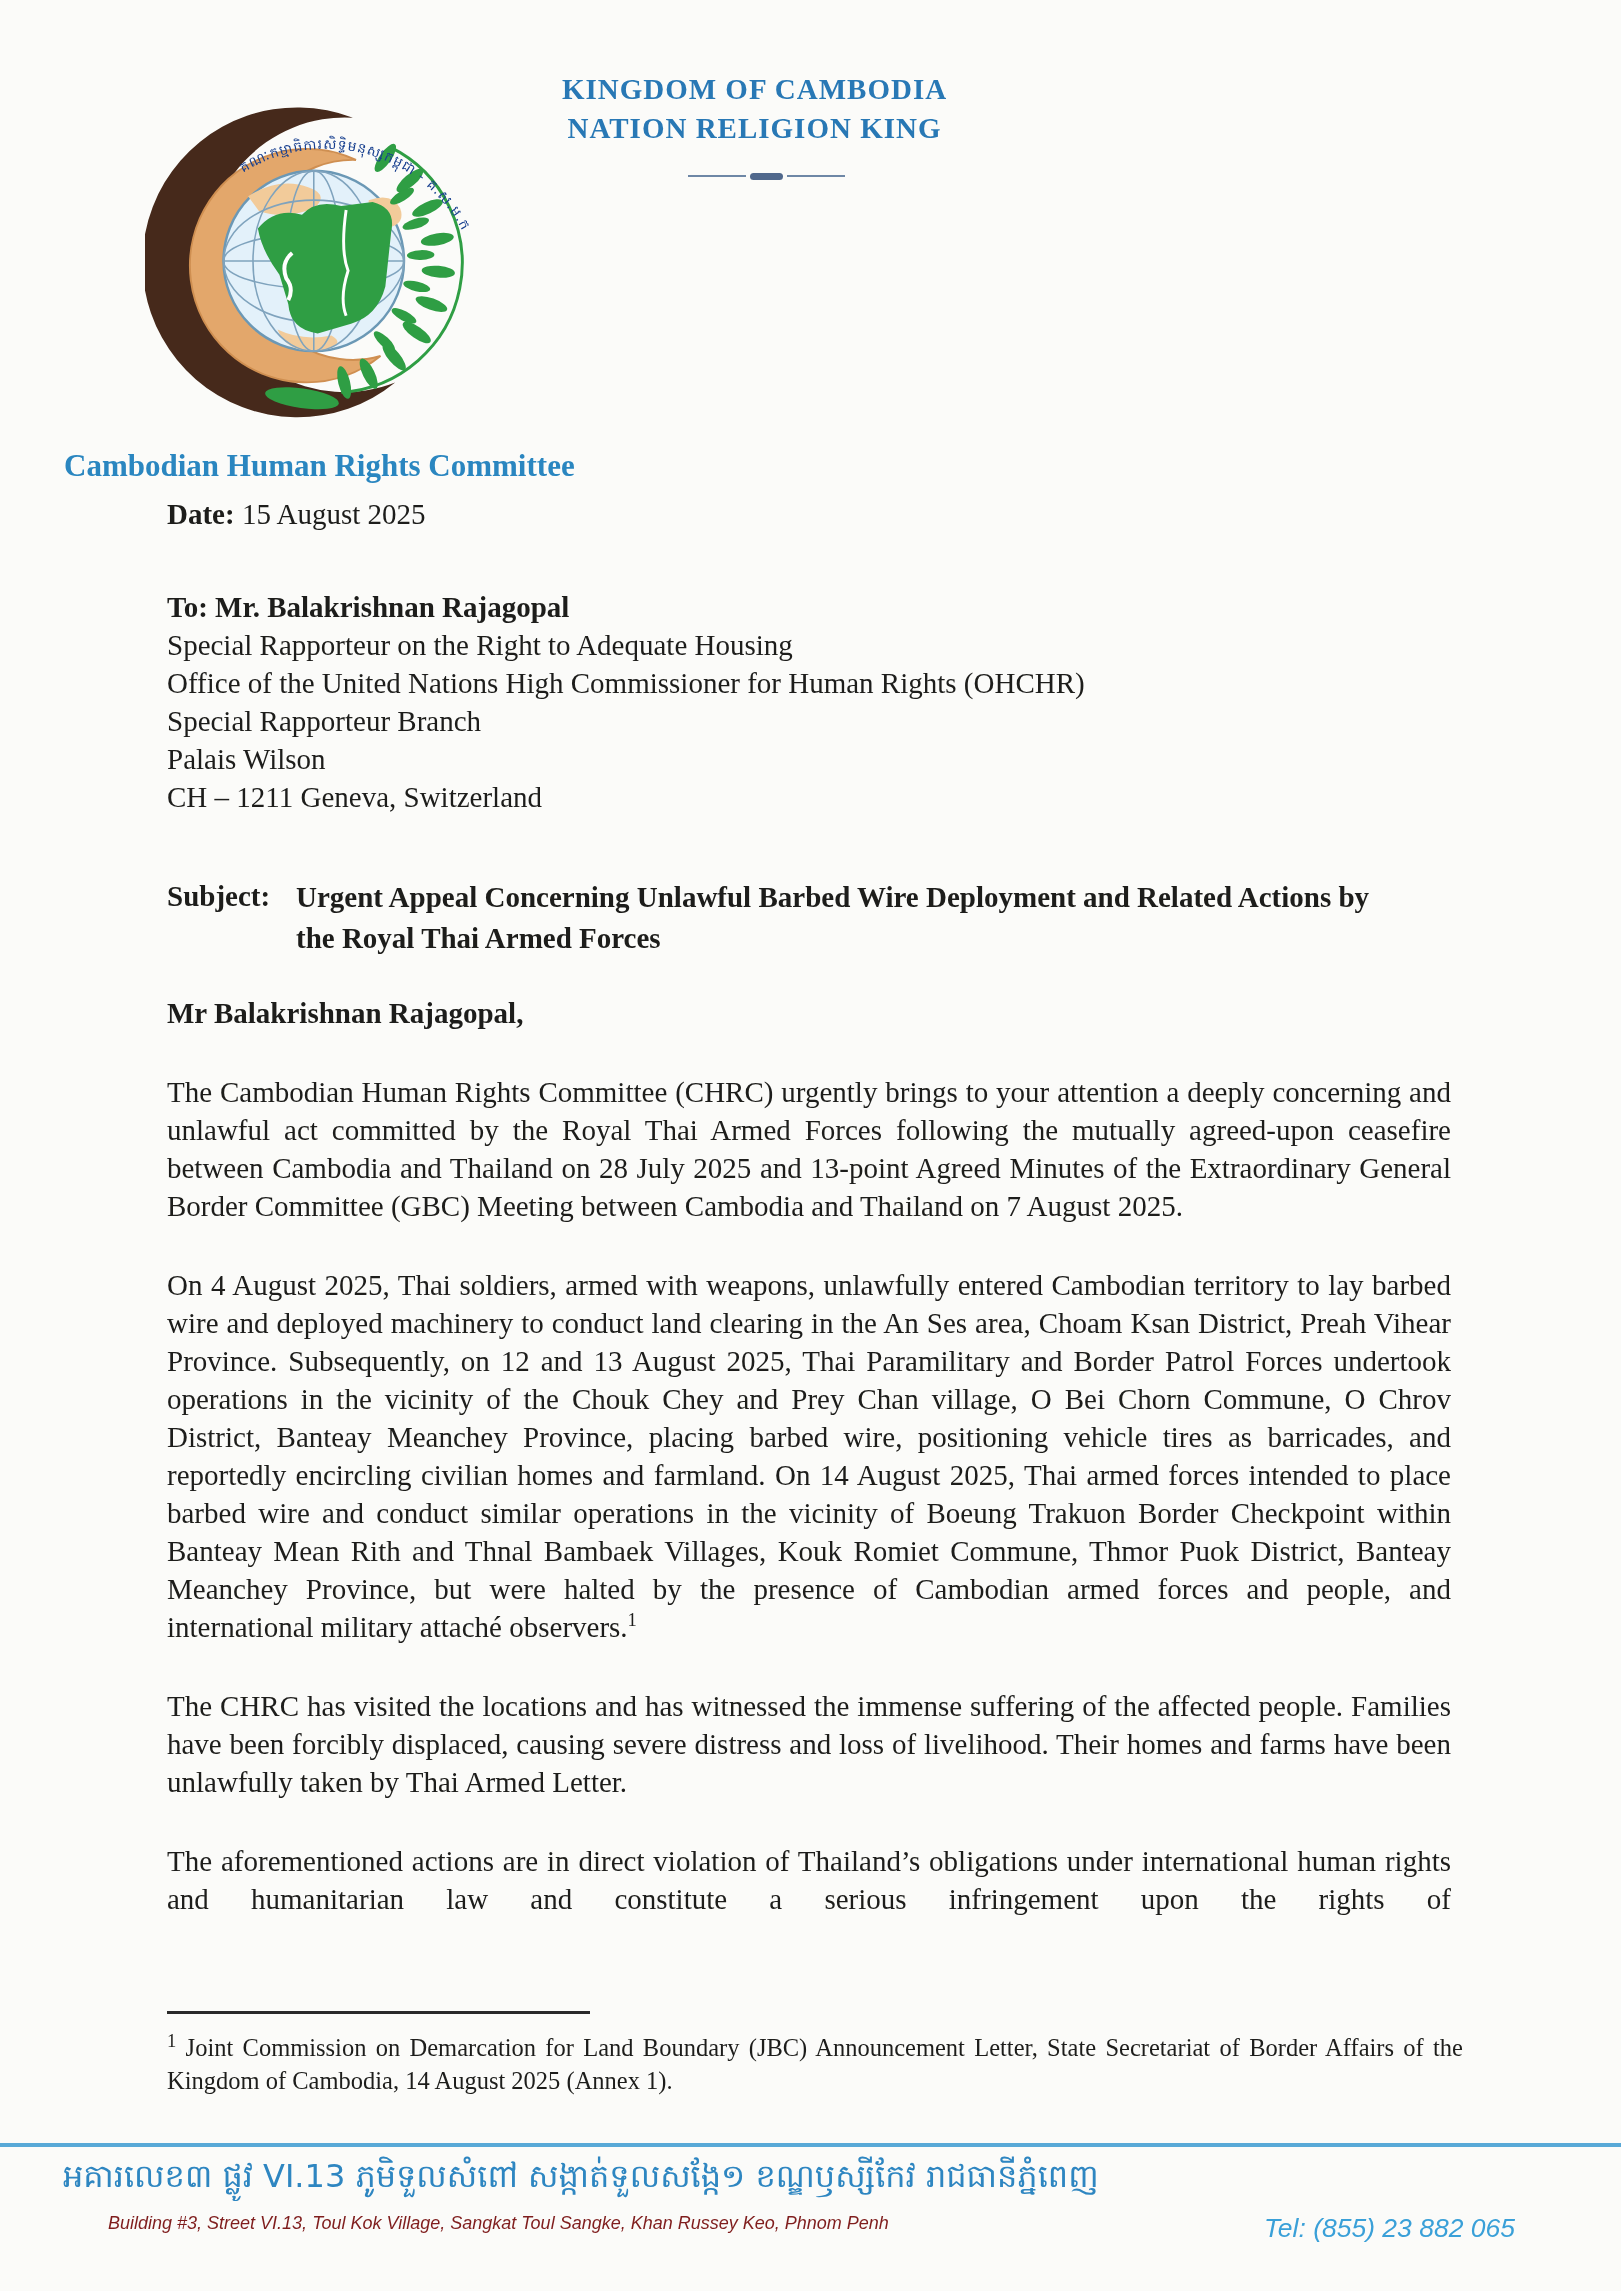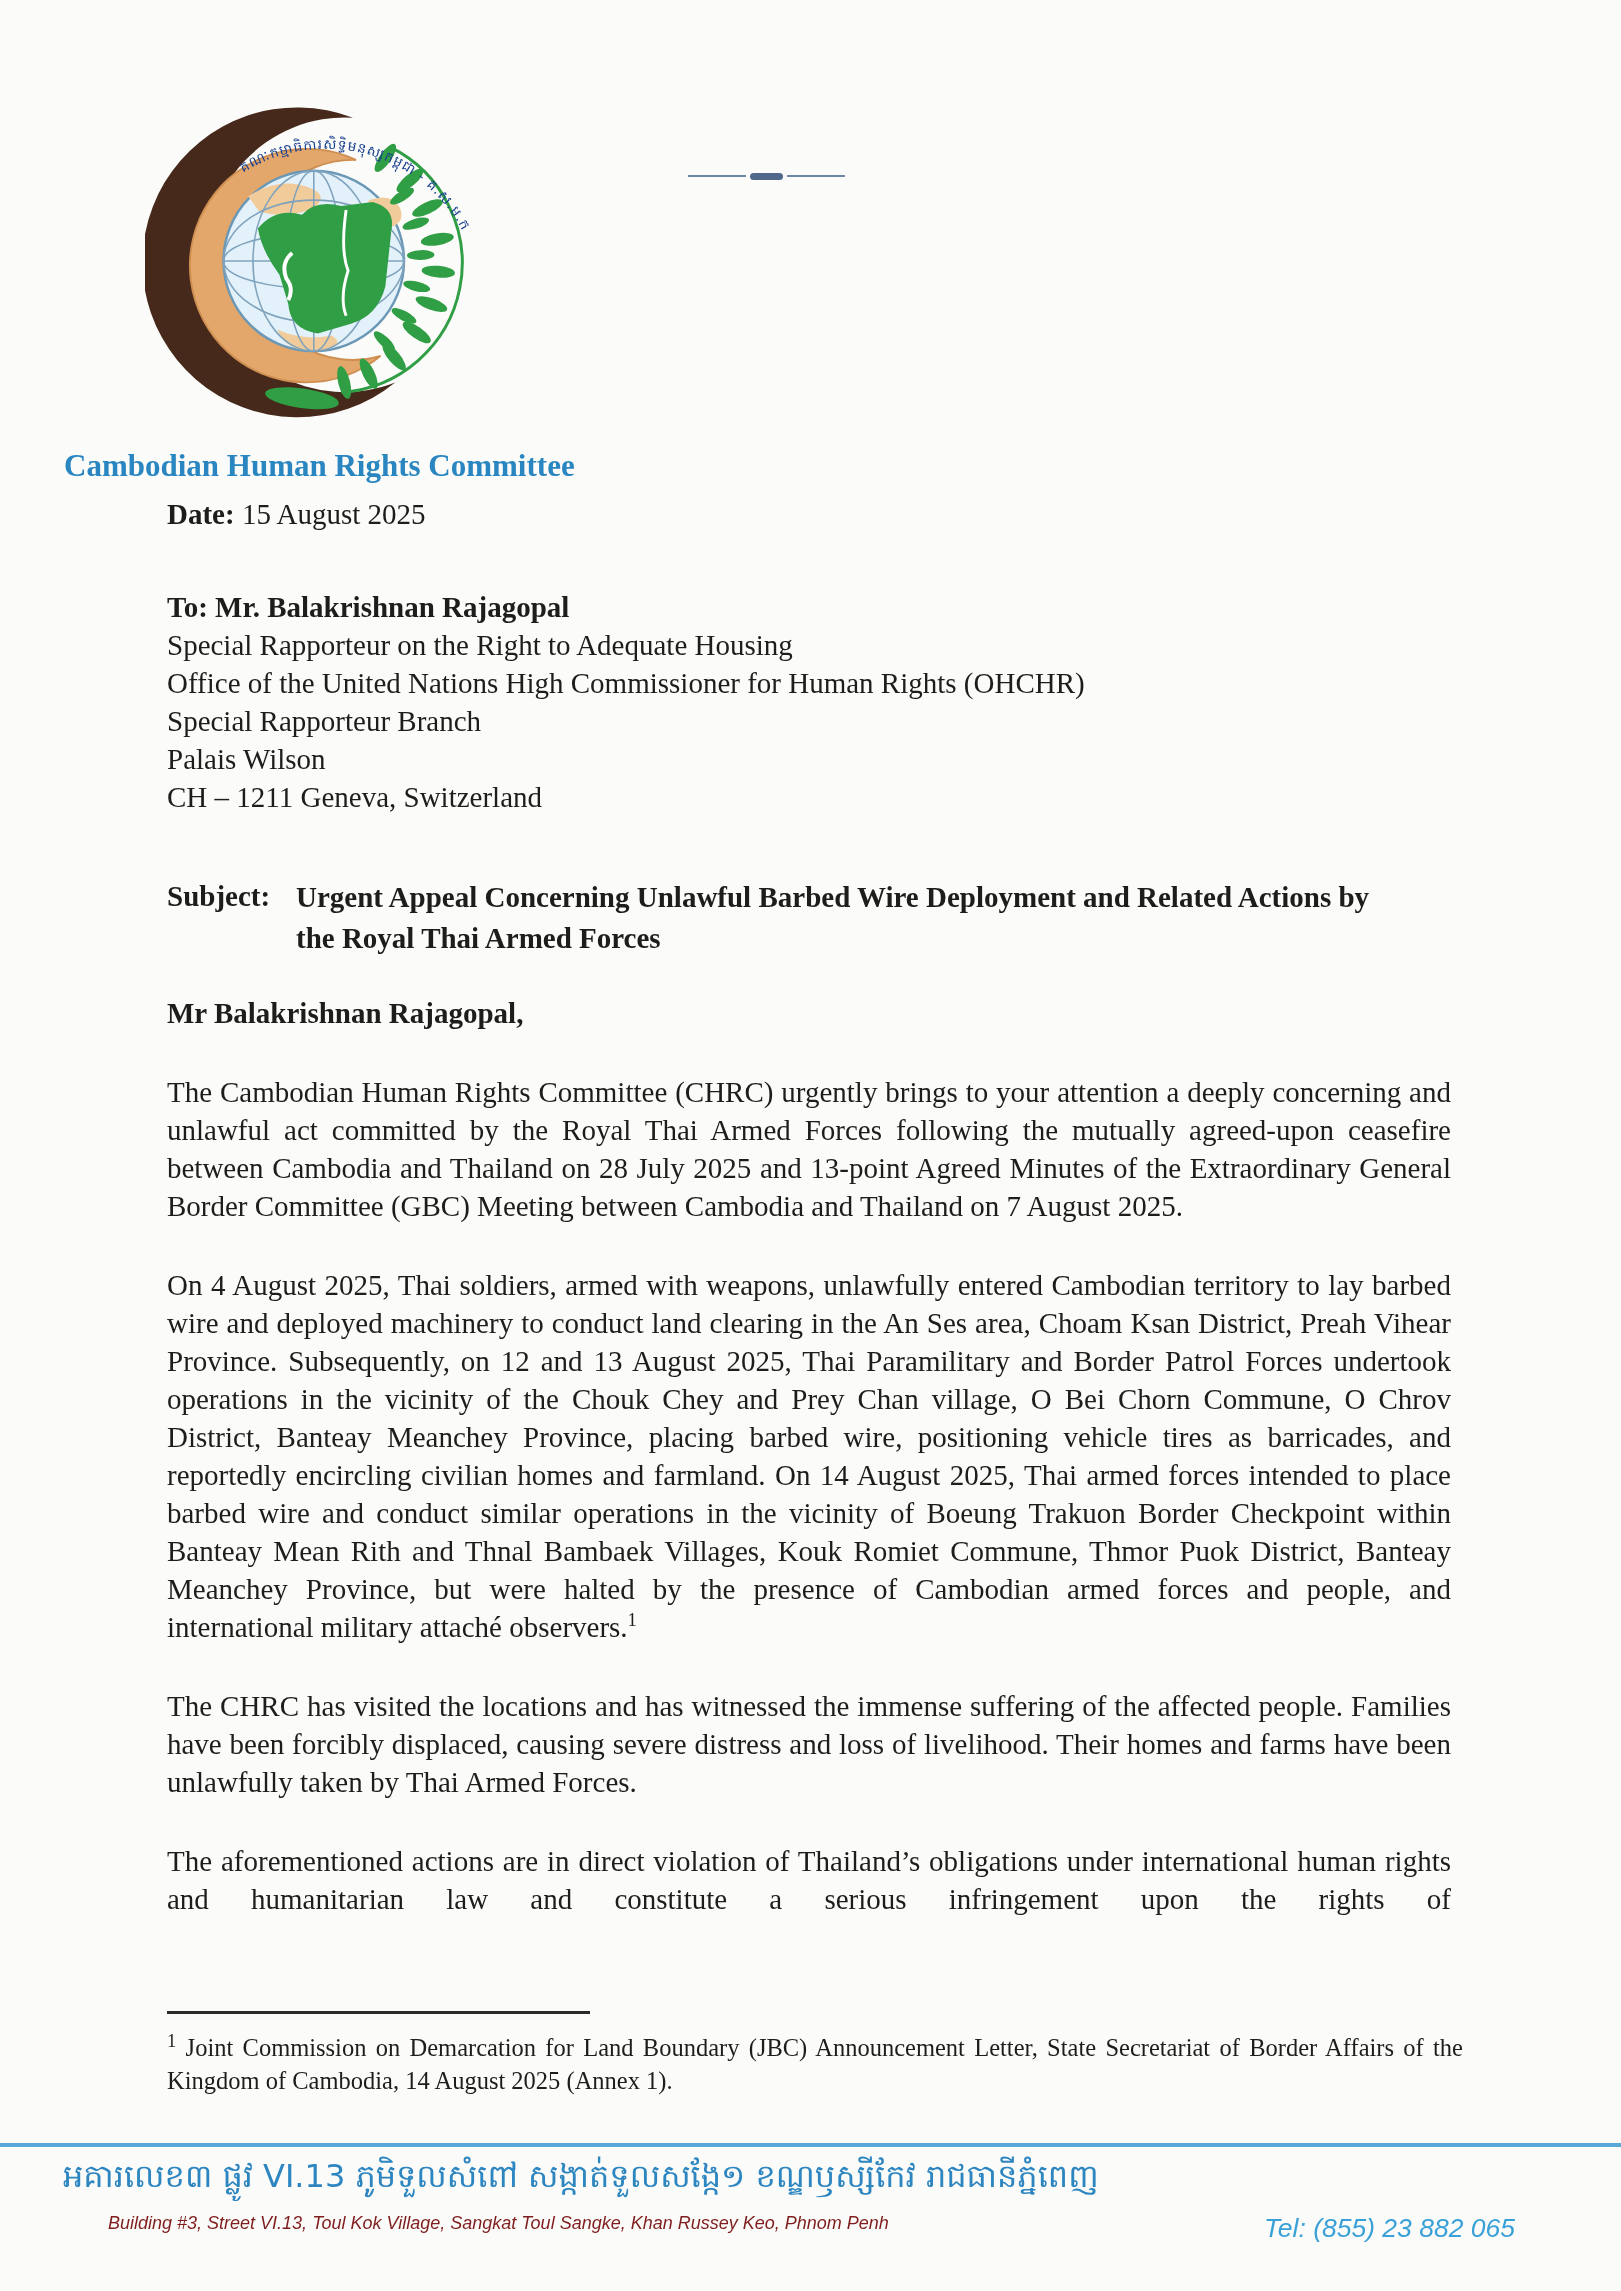--- a/index.html
+++ b/index.html
@@ -46,20 +46,24 @@
   .blue-rule{position:absolute;top:2143px;left:0;width:1621px;height:3.9px;background:#58a9d7;}
   .f-khmer{position:absolute;top:2156px;left:63px;font-size:32px;color:#2e86c1;font-family:"DejaVu Sans",sans-serif;}
   .f-addr{position:absolute;top:2213px;left:108px;font-size:18px;font-style:italic;color:#7f1d1d;font-family:"Liberation Sans",sans-serif;}
   .f-tel{position:absolute;top:2213px;right:106px;font-size:26.5px;font-style:italic;color:#3aa0d8;font-family:"Liberation Sans",sans-serif;}
 </style>
 </head>
 <body>
 
 <div class="page">
 
+  <div class="hdr">
+    <div class="l1">KINGDOM OF CAMBODIA</div>
+    <div class="l2">NATION RELIGION KING</div>
+  </div>
   <div class="hdr-ornament">
     <span class="bar"></span>
     <span class="gem"></span>
     <span class="bar"></span>
   </div>
 
   <svg class="logo" viewBox="0 0 372 360">
     <defs>
       <path id="arcpath" d="M 100,68 A 158,158 0 0 1 338,238" fill="none"></path>
     </defs>
@@ -130,21 +134,21 @@
       <span class="lbl">Subject:</span>
       <span class="txt">Urgent Appeal Concerning Unlawful Barbed Wire Deployment and Related Actions by the Royal Thai Armed Forces</span>
     </div>
 
     <div class="salutation">Mr Balakrishnan Rajagopal,</div>
 
     <p class="para">The Cambodian Human Rights Committee (CHRC) urgently brings to your attention a deeply concerning and unlawful act committed by the Royal Thai Armed Forces following the mutually agreed-upon ceasefire between Cambodia and Thailand on 28 July 2025 and 13-point Agreed Minutes of the Extraordinary General Border Committee (GBC) Meeting between Cambodia and Thailand on 7 August 2025.</p>
 
     <p class="para"><span>On 4 August 2025, Thai soldiers, armed with weapons, unlawfully entered Cambodian territory to lay barbed wire and deployed machinery to conduct land clearing in the An Ses area, Choam Ksan District, Preah Vihear Province. Subsequently, on 12 and 13 August 2025, Thai Paramilitary and Border Patrol Forces undertook operations in the vicinity of the Chouk Chey and Prey Chan village, O Bei Chorn Commune, O Chrov District, Banteay Meanchey Province, placing barbed wire, positioning vehicle tires as barricades, and reportedly encircling civilian homes and farmland. On 14 August 2025, Thai armed forces intended to place barbed wire and conduct similar operations in the vicinity of Boeung Trakuon Border Checkpoint within Banteay Mean Rith and Thnal Bambaek Villages, Kouk Romiet Commune, Thmor Puok District, Banteay Meanchey Province, but were halted by the presence of Cambodian armed forces and people, and international military attaché observers.</span><sup>1</sup></p>
 
-    <p class="para">The CHRC has visited the locations and has witnessed the immense suffering of the affected people. Families have been forcibly displaced, causing severe distress and loss of livelihood. Their homes and farms have been unlawfully taken by Thai Armed Forces.</p>
+    <p class="para">The CHRC has visited the locations and has witnessed the immense suffering of the affected people. Families have been forcibly displaced, causing severe distress and loss of livelihood. Their homes and farms have been unlawfully taken by Thai Armed Letter.</p>
 
     <p class="para force-just">The aforementioned actions are in direct violation of Thailand’s obligations under international human rights and humanitarian law and constitute a serious infringement upon the rights of</p>
 
   </div>
 
   <div class="fn-sep"></div>
   <div class="footnote"><sup>1</sup> <span>Joint Commission on Demarcation for Land Boundary (JBC) Announcement Letter, State Secretariat of Border Affairs of the Kingdom of Cambodia, 14 August 2025 (Annex 1).</span></div>
 
   <div class="blue-rule"></div>
   <div class="f-khmer">អគារលេខ៣ ផ្លូវ VI.13 ភូមិទួលសំពៅ សង្កាត់ទួលសង្កែ១ ខណ្ឌឫស្សីកែវ រាជធានីភ្នំពេញ</div>

